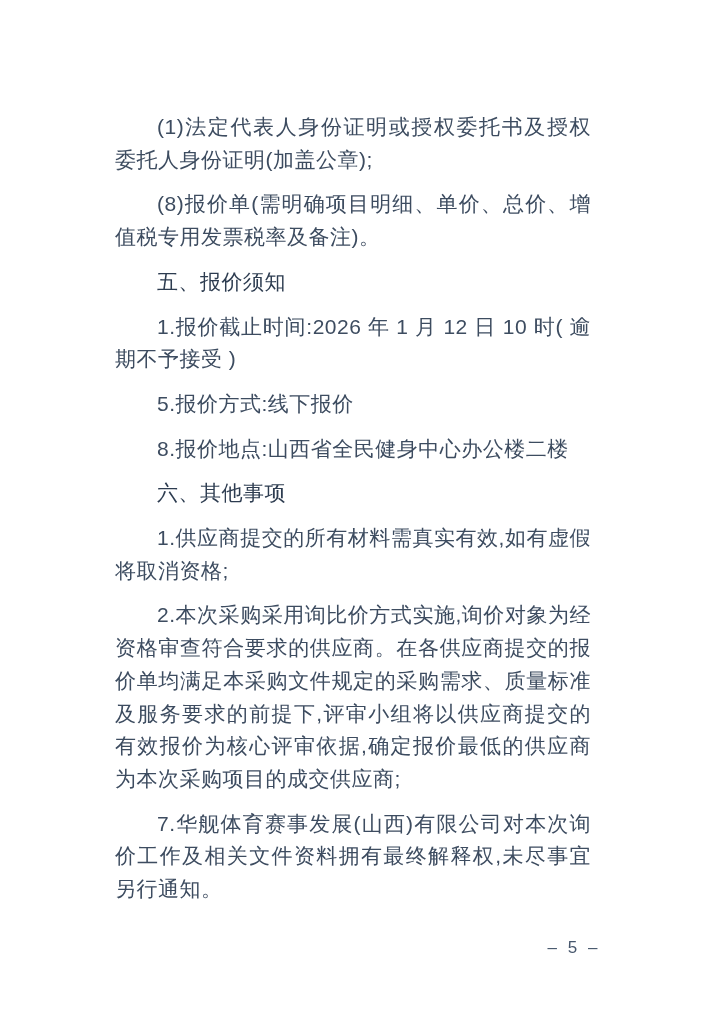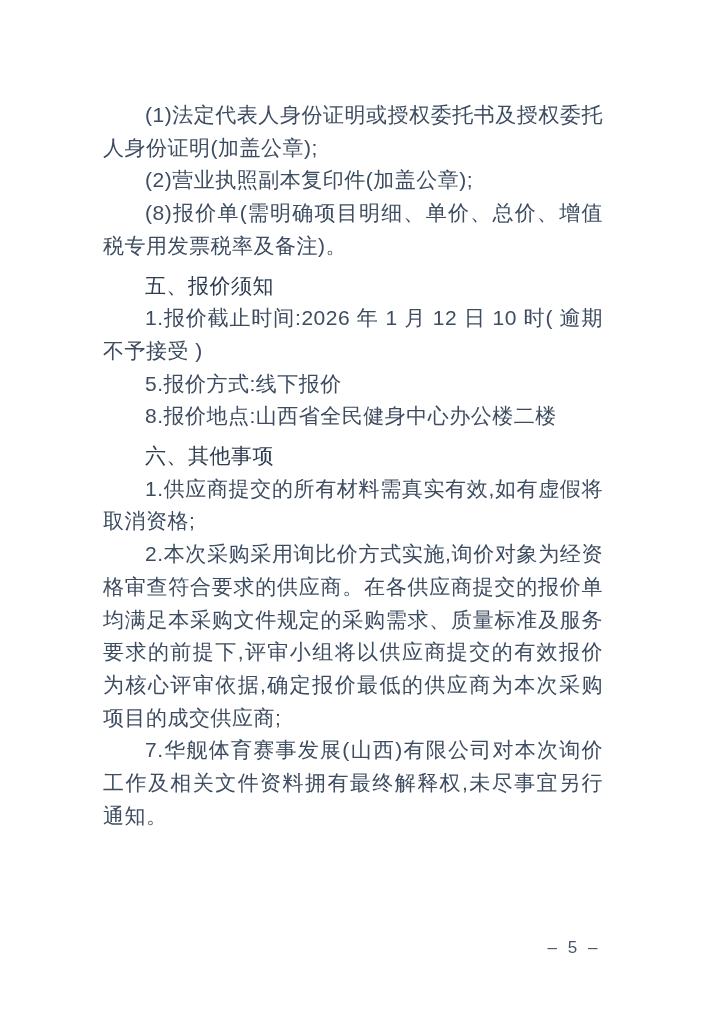--- a/index.html
+++ b/index.html
@@ -26,21 +26,21 @@
     left: 103px;
     top: 99px;
     width: 500px;
     color: #3d4c60;
     font-size: 21px;
     line-height: 32.7px;
     text-align: justify;
     letter-spacing: 0.5px;
   }
   .content p {
-    margin: 0;
+    margin: 12px;
     padding: 0;
     text-indent: 42px;
   }
   .content p.heading {
     font-weight: 400;
     color: #2d3c50;
     margin-top: 7px;
     text-align: left;
   }
   .pagenum {
@@ -54,21 +54,20 @@
     line-height: 24px;
     letter-spacing: 3px;
   }
 </style>
 </head>
 <body>
 
 <div class="page">
   <div class="content">
     <p>(1)法定代表人身份证明或授权委托书及授权委托人身份证明(加盖公章);</p>
-    <p>(2)营业执照副本复印件(加盖公章);</p>
     <p>(8)报价单(需明确项目明细、单价、总价、增值税专用发票税率及备注)。</p>
     <p class="heading">五、报价须知</p>
     <p>1.报价截止时间:2026 年 1 月 12 日 10 时( 逾期不予接受 )</p>
     <p>5.报价方式:线下报价</p>
     <p>8.报价地点:山西省全民健身中心办公楼二楼</p>
     <p class="heading">六、其他事项</p>
     <p>1.供应商提交的所有材料需真实有效,如有虚假将取消资格;</p>
     <p>2.本次采购采用询比价方式实施,询价对象为经资格审查符合要求的供应商。在各供应商提交的报价单均满足本采购文件规定的采购需求、质量标准及服务要求的前提下,评审小组将以供应商提交的有效报价为核心评审依据,确定报价最低的供应商为本次采购项目的成交供应商;</p>
     <p>7.华舰体育赛事发展(山西)有限公司对本次询价工作及相关文件资料拥有最终解释权,未尽事宜另行通知。</p>
   </div>

